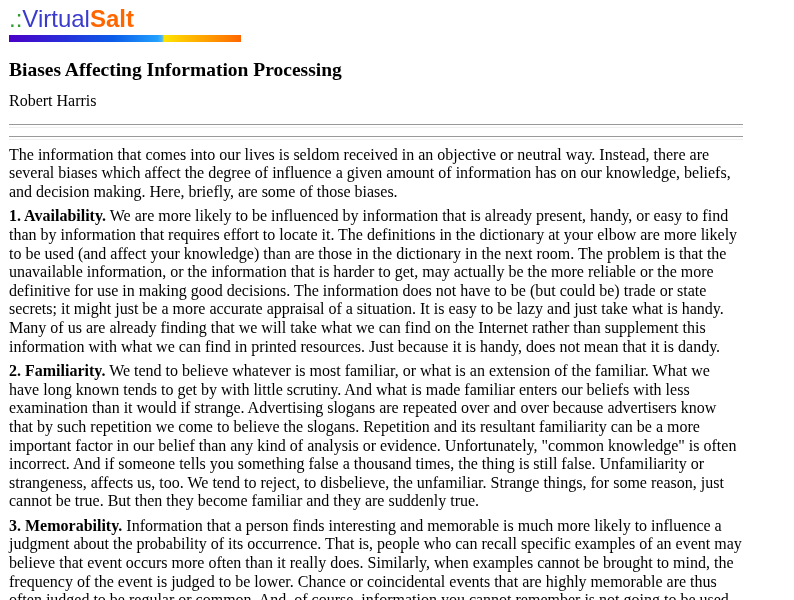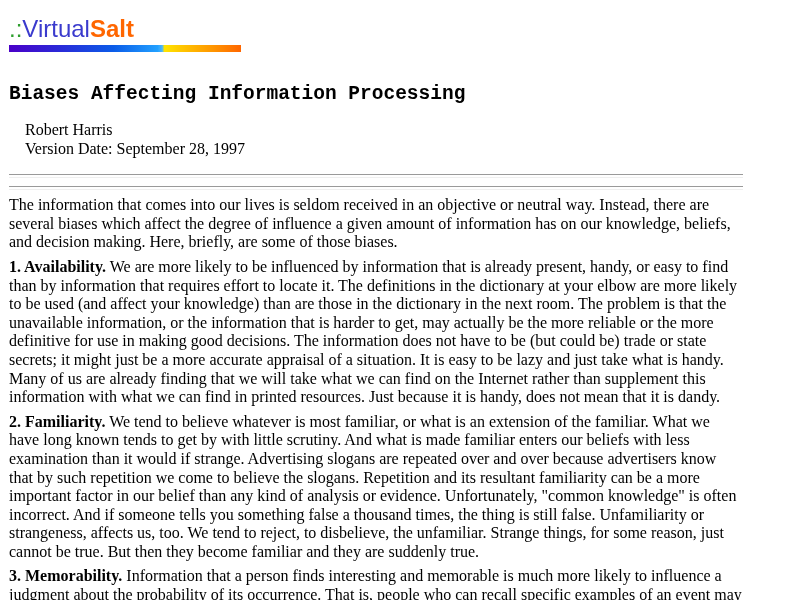--- a/index.html
+++ b/index.html
@@ -2,21 +2,21 @@
 <html><head>
 <meta charset="utf-8">
 <style>
   html, body { margin: 0; padding: 0; background: #ffffff; }
   .page {
     position: relative;
     width: 752px;
     height: 600px;
     overflow: hidden;
     box-sizing: border-box;
-    padding: 16px 9px;
+    padding: 6px 9px;
     background: #ffffff;
     font-family: "Liberation Serif", serif;
     font-size: 16px;
     line-height: 18.6px;
     color: #000000;
   }
   .logo {
     font-family: "Liberation Sans", sans-serif;
     font-size: 24px;
     line-height: 26px;
@@ -28,27 +28,27 @@
   .logo .part2  { color: #ff6600; font-weight: bold; }
   .logo-bar {
     width: 232px;
     height: 7px;
     margin-top: 3px;
     background: linear-gradient(to right,
       #4a00c8 0%, #2a2ad8 22%, #0b5ce8 45%, #22a0ff 64%, #49b6ff 66%,
       #ffe400 67%, #ffc800 74%, #ff9500 88%, #ff6600 100%);
   }
   h1.doc-title {
-    font-family: Liberation Mono, monospace;
+    font-family: Liberation Serif, serif;
     font-size: 19.5px;
     font-weight: bold;
-    margin: 31px 0 11px 0;
+    margin: 17px 0 11px 0;
     line-height: 22px;
   }
-  .byline { margin: 16px; }
+  .byline { margin: 0; }
   .byline div { line-height: 18.6px; }
   hr.rule {
     border: none;
     height: 2px;
     border-top: 1px solid #9a9a9a;
     border-bottom: 1px solid #efefef;
     margin: 0;
   }
   hr.rule.first  { margin-top: 13px; margin-bottom: 8px; }
   hr.rule.second { margin-bottom: 0; }
@@ -62,21 +62,20 @@
 
   <div class="logo">
     <span class="dots">.:</span><span class="part1">Virtual</span><span class="part2">Salt</span>
   </div>
   <div class="logo-bar"></div>
 
   <h1 class="doc-title">Biases Affecting Information Processing</h1>
 
   <div class="byline">
     <div>Robert Harris</div>
-    <div>Version Date: September 28, 1997</div>
   </div>
 
   <hr class="rule first">
   <hr class="rule second">
 
   <p class="para"><span>The information that comes into our lives is seldom received in an objective or neutral way. Instead, there are several biases which affect the degree of influence a given amount of information has on our knowledge, beliefs, and decision making. Here, briefly, are some of those biases.</span></p>
 
   <p class="para"><span class="lead">1. Availability.</span><span> We are more likely to be influenced by information that is already present, handy, or easy to find than by information that requires effort to locate it. The definitions in the dictionary at your elbow are more likely to be used (and affect your knowledge) than are those in the dictionary in the next room. The problem is that the unavailable information, or the information that is harder to get, may actually be the more reliable or the more definitive for use in making good decisions. The information does not have to be (but could be) trade or state secrets; it might just be a more accurate appraisal of a situation. It is easy to be lazy and just take what is handy. Many of us are already finding that we will take what we can find on the Internet rather than supplement this information with what we can find in printed resources. Just because it is handy, does not mean that it is dandy.</span></p>
 
   <p class="para"><span class="lead">2. Familiarity.</span><span> We tend to believe whatever is most familiar, or what is an extension of the familiar. What we have long known tends to get by with little scrutiny. And what is made familiar enters our beliefs with less examination than it would if strange. Advertising slogans are repeated over and over because advertisers know that by such repetition we come to believe the slogans. Repetition and its resultant familiarity can be a more important factor in our belief than any kind of analysis or evidence. Unfortunately, "common knowledge" is often incorrect. And if someone tells you something false a thousand times, the thing is still false. Unfamiliarity or strangeness, affects us, too. We tend to reject, to disbelieve, the unfamiliar. Strange things, for some reason, just cannot be true. But then they become familiar and they are suddenly true.</span></p>

